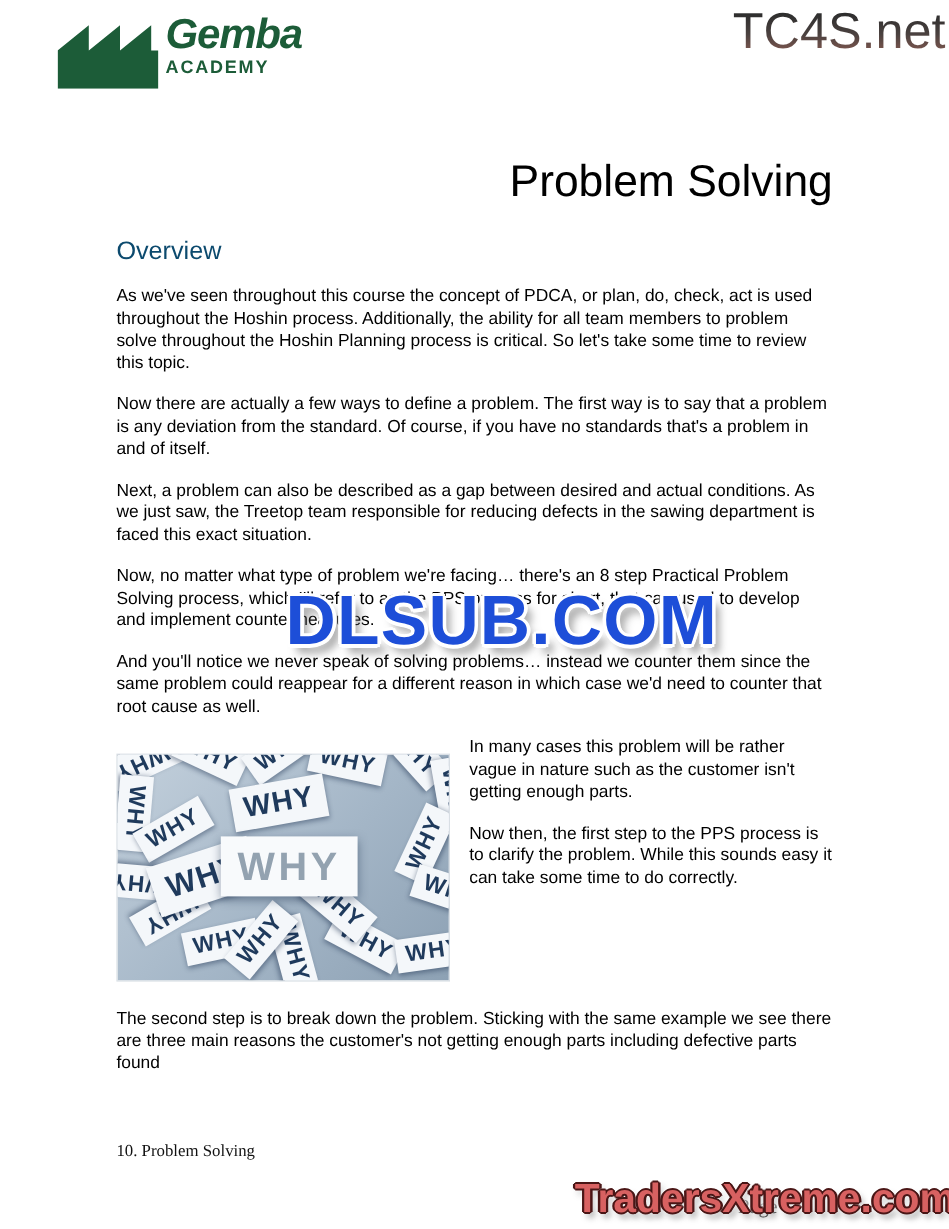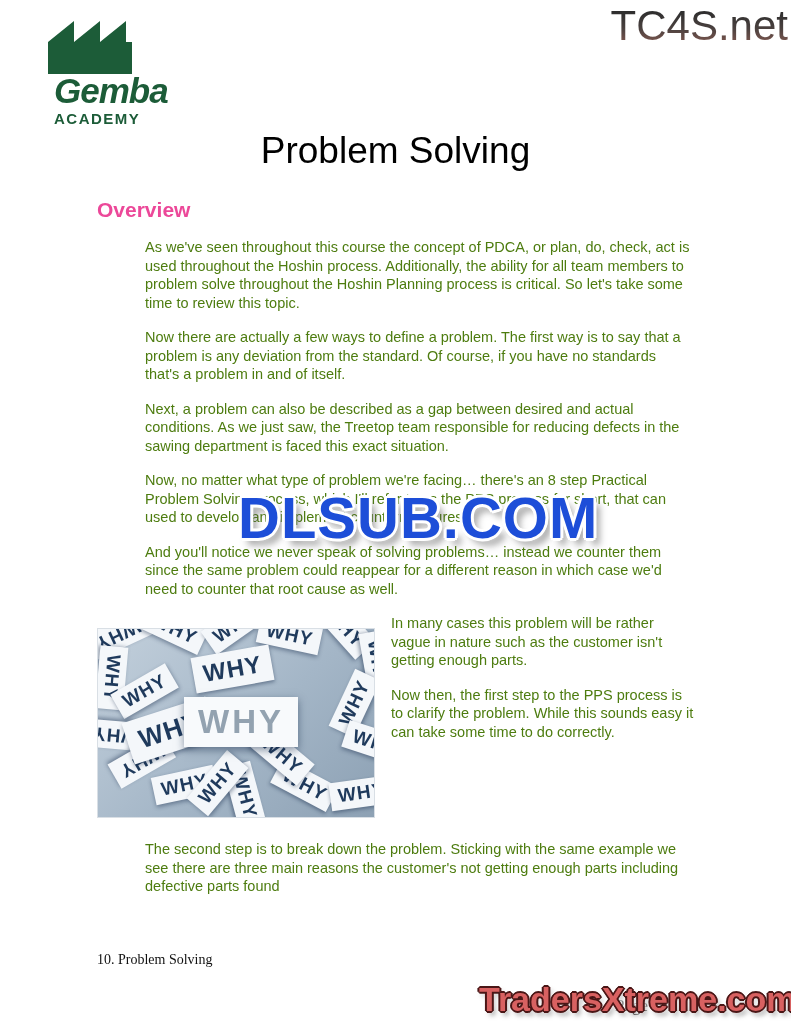--- a/index.html
+++ b/index.html
@@ -5,21 +5,21 @@
   * { margin:0; padding:0; box-sizing:border-box; }
   html,body { background:#ffffff; }
   .page {
     position:relative; width:791px; height:1024px;
     background:#ffffff; overflow:hidden;
     font-family:"Liberation Sans", sans-serif;
     color:#1b1b1b;
   }
 
   
-  .logo { position:absolute; left:48px; top:12px; display:flex; align-items:flex-start;flex-direction:column; }
+  .logo { position:absolute; left:48px; top:12px; display:flex; align-items:flex-start; }
   .logo svg { display:block; }
   .logo-text { margin-left:6px; color:#1c5c38; }
   .logo-name {
     font-size:35px; font-weight:bold; font-style:italic;
     letter-spacing:-1px; line-height:34px; display:block;
   }
   .logo-sub {
     font-size:15px; font-weight:bold; letter-spacing:1.5px;
     line-height:22px; display:block; font-style:normal;
   }
@@ -28,26 +28,26 @@
     position:absolute; top:2px; right:3px;
     font-size:42px; font-weight:normal; letter-spacing:0px;
     background:linear-gradient(#2e2e2e 20%, #4a413f 55%, #946055 100%);
     -webkit-background-clip:text; background-clip:text; color:transparent;
   }
 
   
   .content { position:absolute; left:97px; top:131px; width:597px; }
   .doc-title {
     font-size:37px; font-weight:normal; color:#000;
-    text-align:center; line-height:40px; letter-spacing:0px;
+    text-align:right; line-height:40px; letter-spacing:0px;
   }
   h2.green {
-    margin-top:27px; font-size:21px; font-weight:bold; color:#ec4899;
+    margin-top:27px; font-size:21px; font-weight:normal; color:#0c4a6e;
   }
-  .content p { margin-top:16px; font-size:14.5px; line-height:18.5px; color:#4d7c0f;margin-left:48px; }
+  .content p { margin-top:16px; font-size:14.5px; line-height:18.5px; color:#000000; }
 
   
   .wm-dlsub {
     position:absolute; left:238px; top:484px;
     font-size:58px; font-weight:bold; letter-spacing:1px;
     color:#1d4ed8;
     text-shadow:
       -3px 0 0 #fff, 3px 0 0 #fff, 0 -3px 0 #fff, 0 3px 0 #fff,
       -2px -2px 0 #fff, 2px -2px 0 #fff, -2px 2px 0 #fff, 2px 2px 0 #fff,
       6px 7px 7px rgba(90,90,90,0.55);

